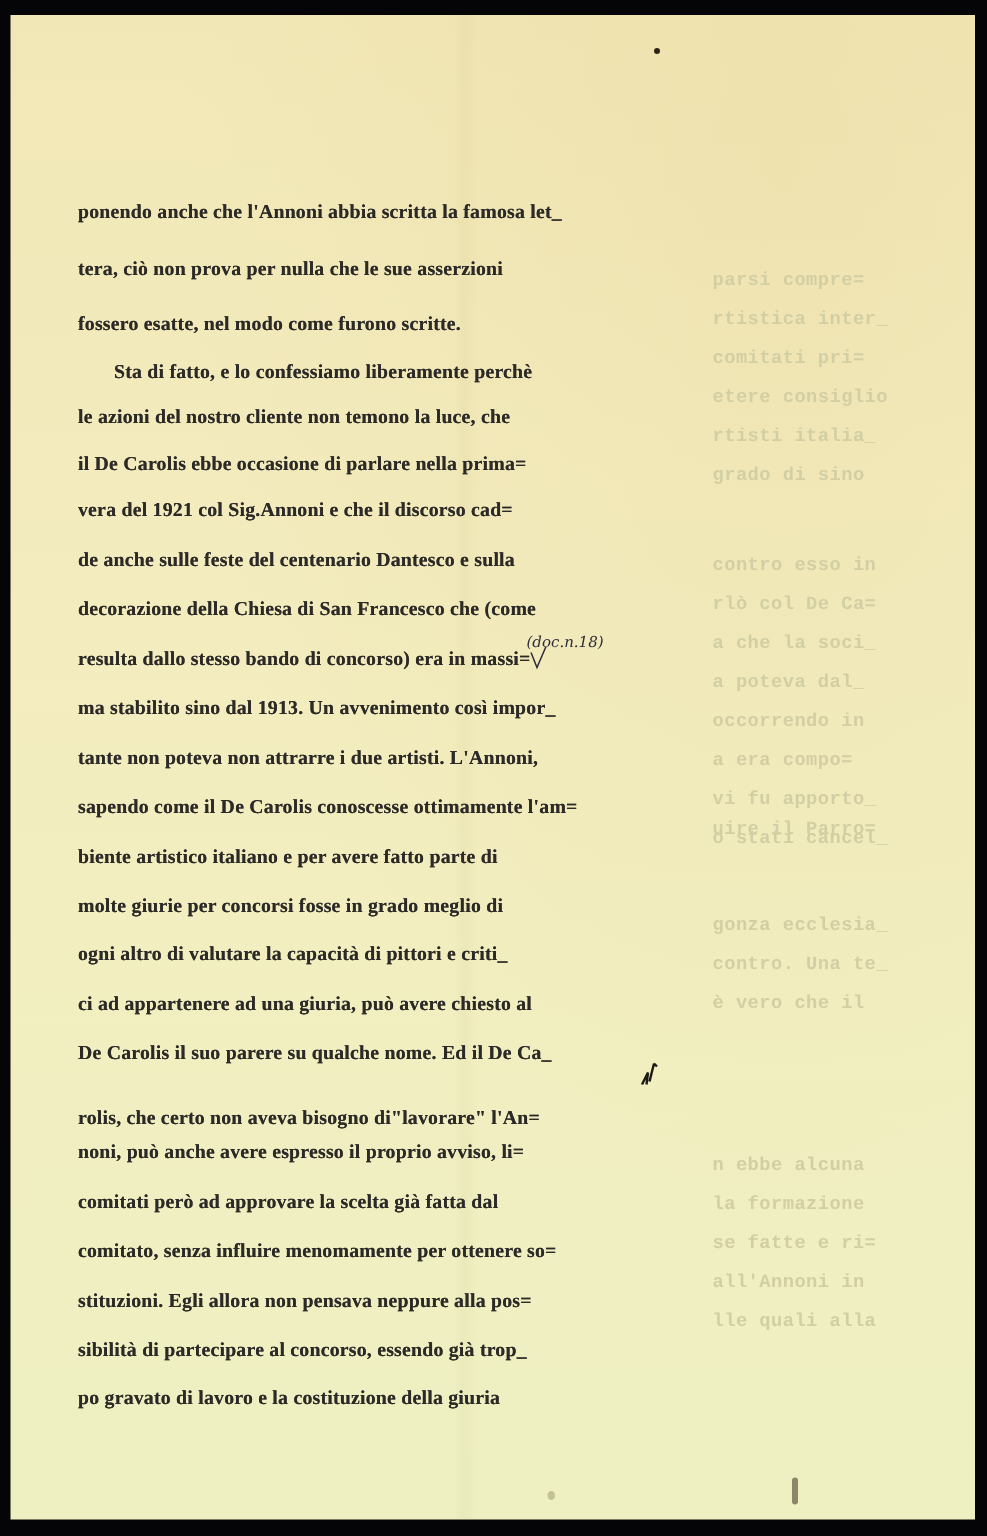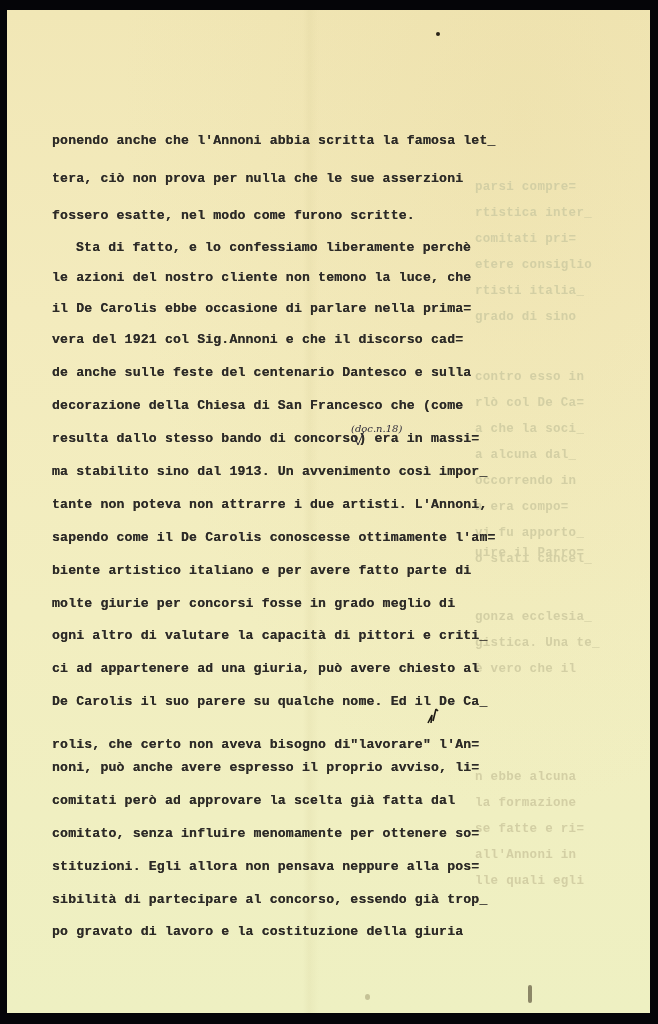--- a/index.html
+++ b/index.html
@@ -51,21 +51,21 @@
     }
     .typed {
       position: absolute;
       left: 45px;
       top: 123px;
       width: 460px;
     }
     .line {
       position: absolute;
       left: 0;
-      font-family: Liberation Mono, monospace;
+      font-family: Liberation Serif, serif;
       font-size: 13.2px;
       color: #2c2a26;
       white-space: nowrap;
       letter-spacing: 0.15px;
       font-weight: bold;
       text-shadow: 0 0 0.4px #55524a;
     }
     .annotation {
       position: absolute;
       left: 344px;
@@ -113,34 +113,34 @@
     <div class="bleed">
       <div class="bleed-line" style="top:170px">parsi compre=</div>
       <div class="bleed-line" style="top:196px">rtistica inter_</div>
       <div class="bleed-line" style="top:222px">comitati pri=</div>
       <div class="bleed-line" style="top:248px">etere consiglio</div>
       <div class="bleed-line" style="top:274px">rtisti italia_</div>
       <div class="bleed-line" style="top:300px">grado di sino</div>
       <div class="bleed-line" style="top:360px">contro esso in</div>
       <div class="bleed-line" style="top:386px">rlò col De Ca=</div>
       <div class="bleed-line" style="top:412px">a che la soci_</div>
-      <div class="bleed-line" style="top:438px">a alcuna dal_</div>
+      <div class="bleed-line" style="top:438px">a poteva dal_</div>
       <div class="bleed-line" style="top:464px">occorrendo in</div>
       <div class="bleed-line" style="top:490px">a era compo=</div>
       <div class="bleed-line" style="top:516px">vi fu apporto_</div>
       <div class="bleed-line" style="top:542px">o stati cancel_</div>
       <div class="bleed-line" style="top:536px">uire il Parro=</div>
       <div class="bleed-line" style="top:600px">gonza ecclesia_</div>
-      <div class="bleed-line" style="top:626px">gistica. Una te_</div>
+      <div class="bleed-line" style="top:626px">contro. Una te_</div>
       <div class="bleed-line" style="top:652px"> è vero che il</div>
       <div class="bleed-line" style="top:760px">n ebbe alcuna</div>
       <div class="bleed-line" style="top:786px">la formazione</div>
       <div class="bleed-line" style="top:812px">se fatte e ri=</div>
       <div class="bleed-line" style="top:838px">all'Annoni in</div>
-      <div class="bleed-line" style="top:864px">lle quali egli</div>
+      <div class="bleed-line" style="top:864px">lle quali alla</div>
     </div>
 
     <div class="dot"></div>
     <div class="spot" style="left:358px; top:984px; width:5px; height:6px;"></div>
     <div class="spot" style="left:521px; top:975px; width:4px; height:18px; border-radius:2px; background:rgba(60,50,30,0.55);"></div>
 
     <div class="typed">
       <div class="line" style="top:0px">ponendo anche che l'Annoni abbia scritta la famosa let_</div>
       <div class="line" style="top:38px">tera, ciò non prova per nulla che le sue asserzioni</div>
       <div class="line" style="top:75px">fossero esatte, nel modo come furono scritte.</div>

